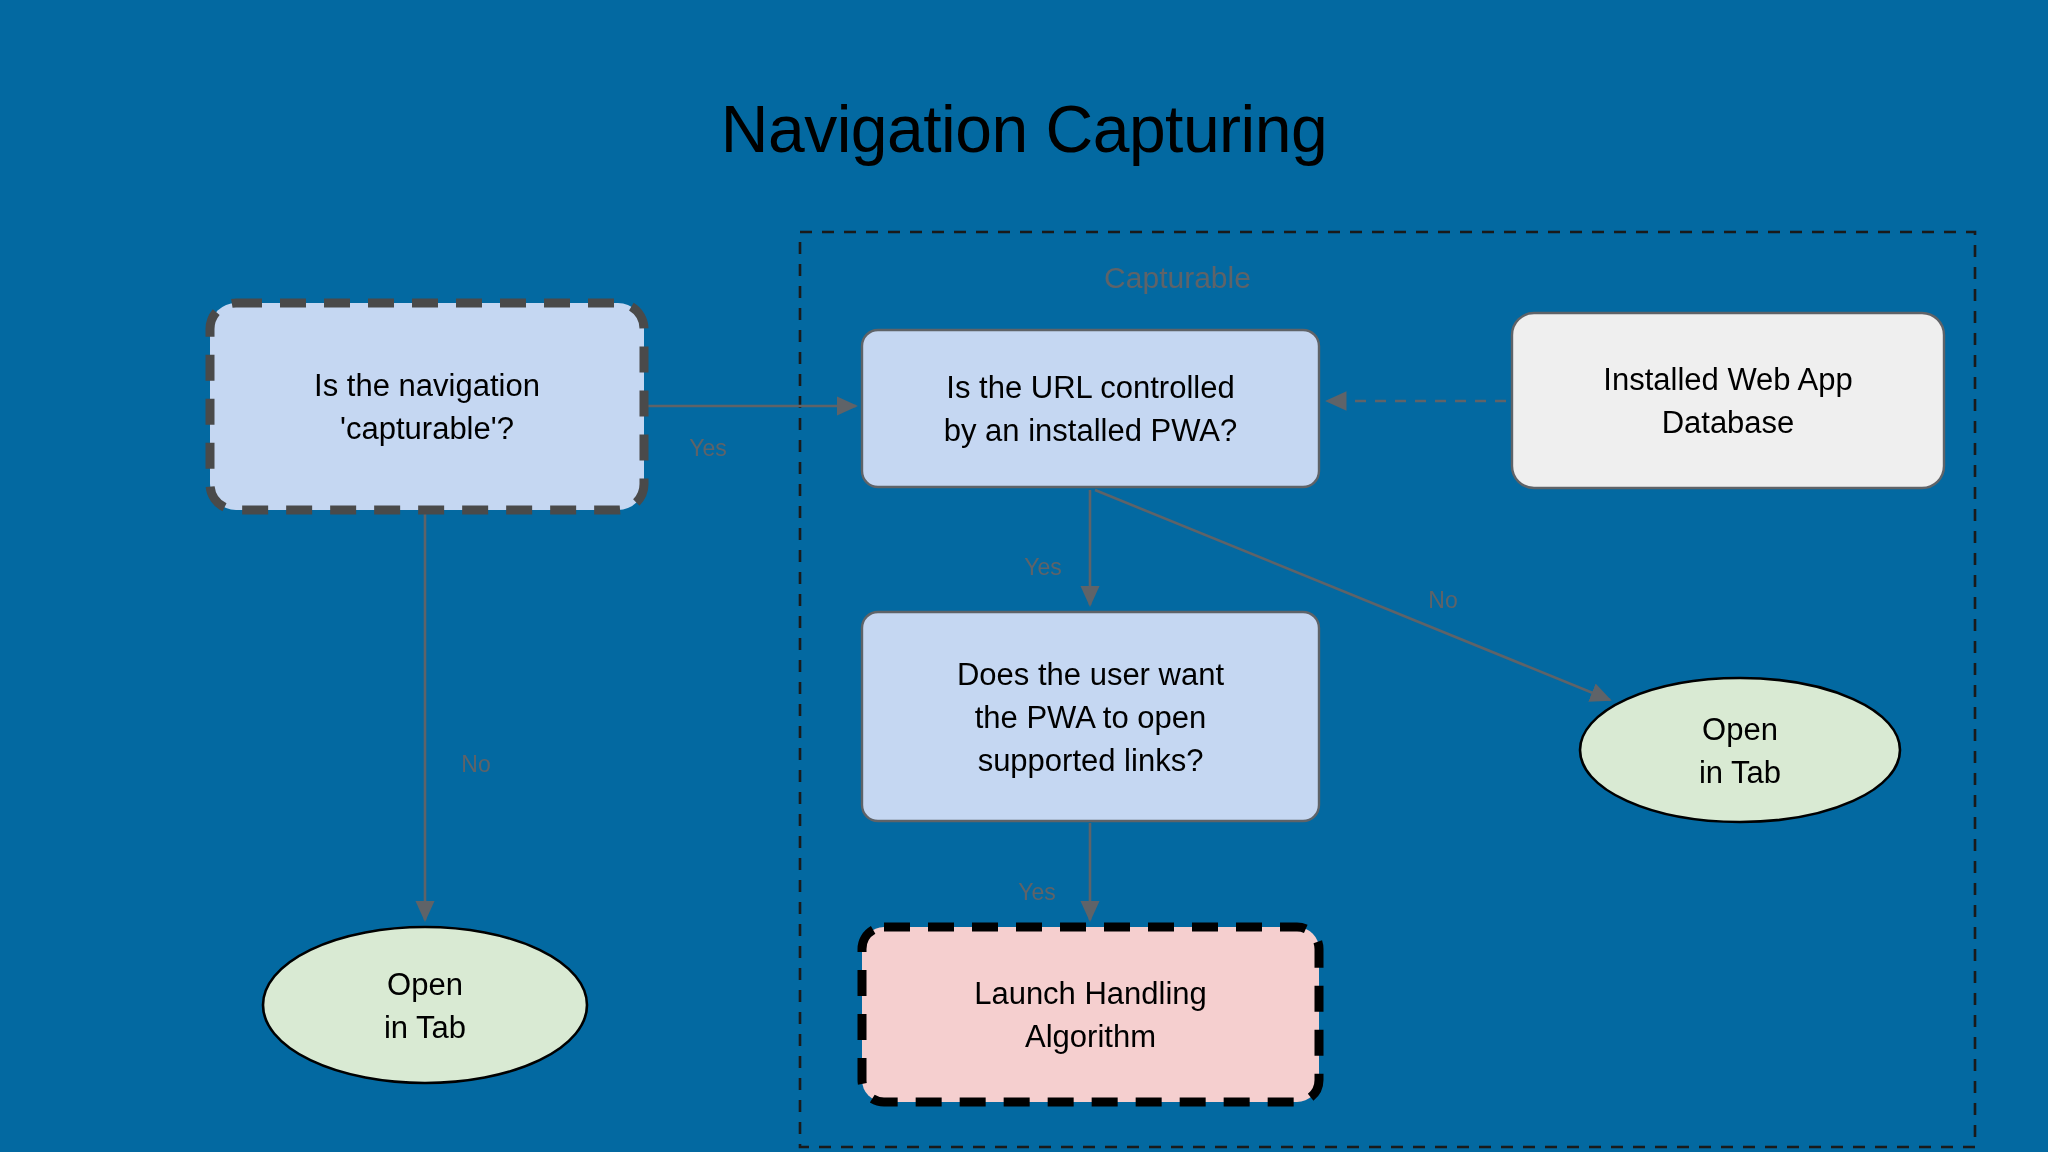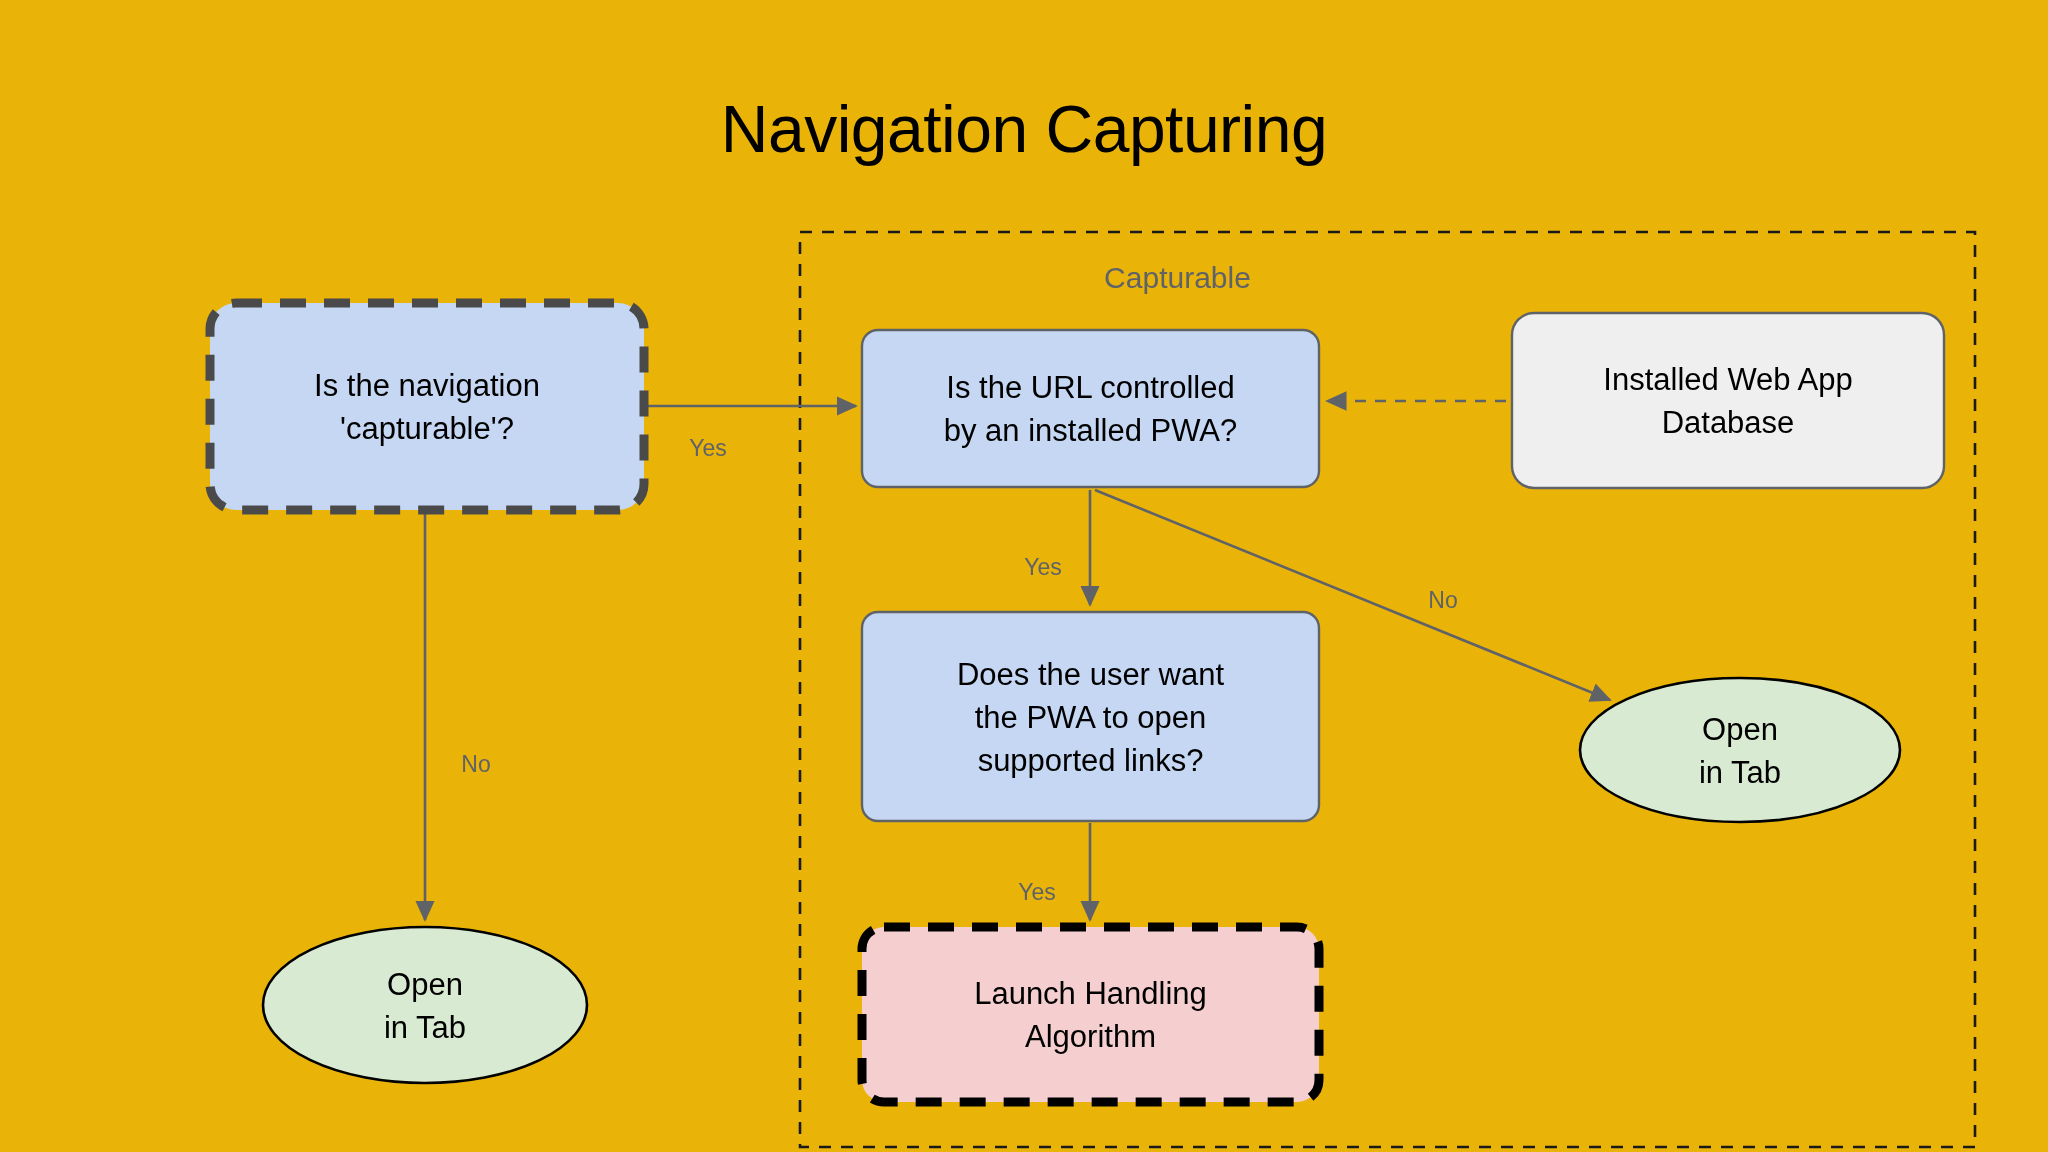--- a/index.html
+++ b/index.html
@@ -10,21 +10,21 @@
   body {
     width: 2048px;
     height: 1152px;
     overflow: hidden;
     font-family: "Liberation Sans", sans-serif;
   }
   #canvas {
     position: relative;
     width: 2048px;
     height: 1152px;
-    background: #eab308;
+    background: #0369a1;
   }
   svg#diagram {
     position: absolute;
     inset: 0;
     width: 2048px;
     height: 1152px;
     display: block;
   }
   .diagram-title {
     font-family: "Liberation Sans", sans-serif;

